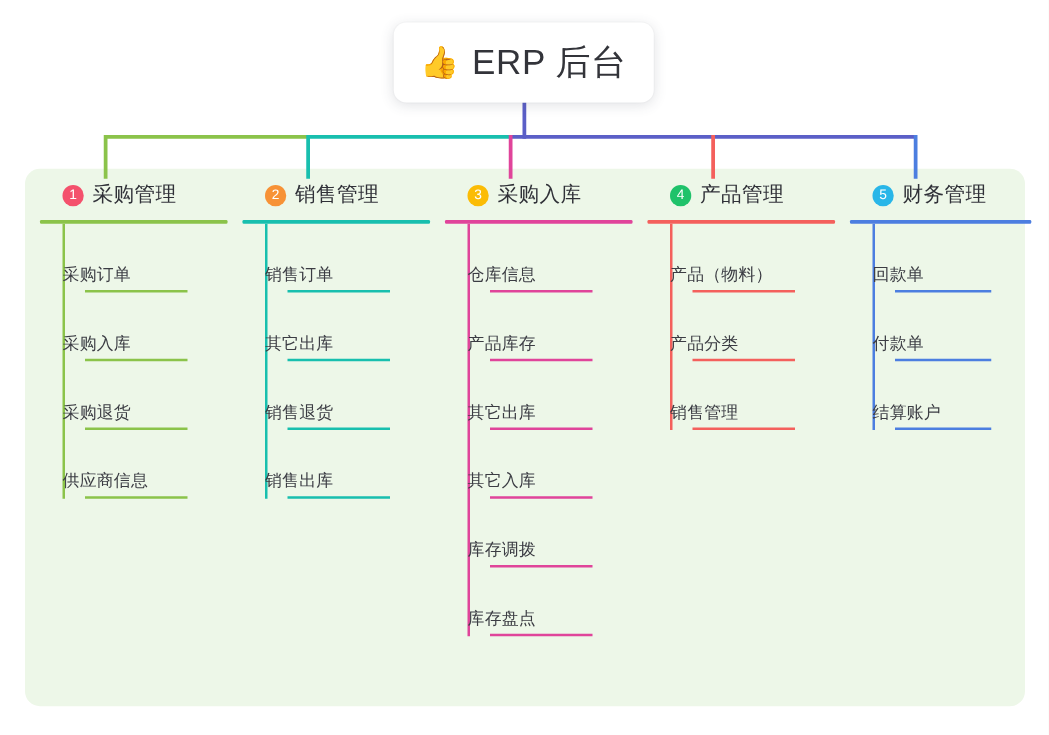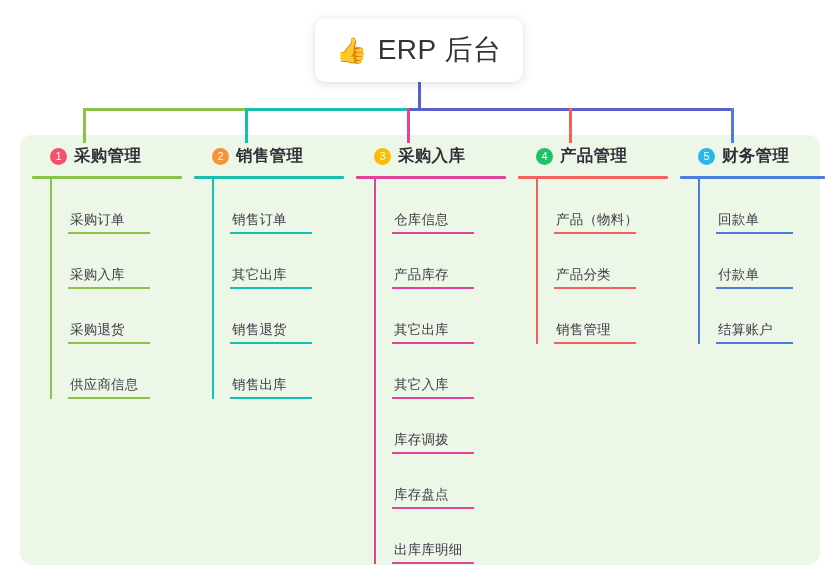--- a/index.html
+++ b/index.html
@@ -50,33 +50,32 @@
   .branch-head{
     display:flex;align-items:center;gap:7px;
     height:26px;padding-left:18px;
   }
   .badge{
     width:17px;height:17px;border-radius:50%;
     color:#fff;font-size:11px;line-height:17px;
     text-align:center;flex:none;font-weight:400;
   }
   .branch-title{
-    font-size:16.5px;color:#303138;white-space:nowrap;letter-spacing:.3px;font-weight:bold;
+    font-size:16.5px;color:#303138;white-space:nowrap;letter-spacing:.3px;
   }
   .head-rule{
     height:3px;margin-top:7px;border-radius:1px;
   }
   .items{position:relative;padding-left:18px;}
   .spine{
     position:absolute;left:18px;top:0;bottom:0;width:2px;
   }
   .item{
     position:relative;
     height:55px;
-    padding-left:20px;
     box-sizing:border-box;
     display:flex;align-items:flex-end;
   }
   .item-label{
     font-size:13.5px;color:#3b3c43;white-space:nowrap;
     padding-bottom:5px;letter-spacing:.2px;
   }
   .item-rule{
     position:absolute;left:18px;bottom:0;height:2px;
   }
@@ -184,24 +183,20 @@
             <div class="item-rule" style="background: rgb(224, 68, 154); width: 82px;"></div>
           </div>
           <div class="item">
             <span class="item-label">库存调拨</span>
             <div class="item-rule" style="background: rgb(224, 68, 154); width: 82px;"></div>
           </div>
           <div class="item">
             <span class="item-label">库存盘点</span>
             <div class="item-rule" style="background: rgb(224, 68, 154); width: 82px;"></div>
           </div>
-          <div class="item">
-            <span class="item-label">出库库明细</span>
-            <div class="item-rule" style="background: rgb(224, 68, 154); width: 82px;"></div>
-          </div>
         </div>
       </div>
       <div class="branch" style="left: 518px; width: 150px;">
         <div class="branch-head">
           <span class="badge" style="background: rgb(31, 194, 106);">4</span>
           <span class="branch-title">产品管理</span>
         </div>
         <div class="head-rule" style="background: rgb(244, 96, 92); width: 150px;"></div>
         <div class="items">
           <div class="spine" style="background: rgb(244, 96, 92);"></div>

